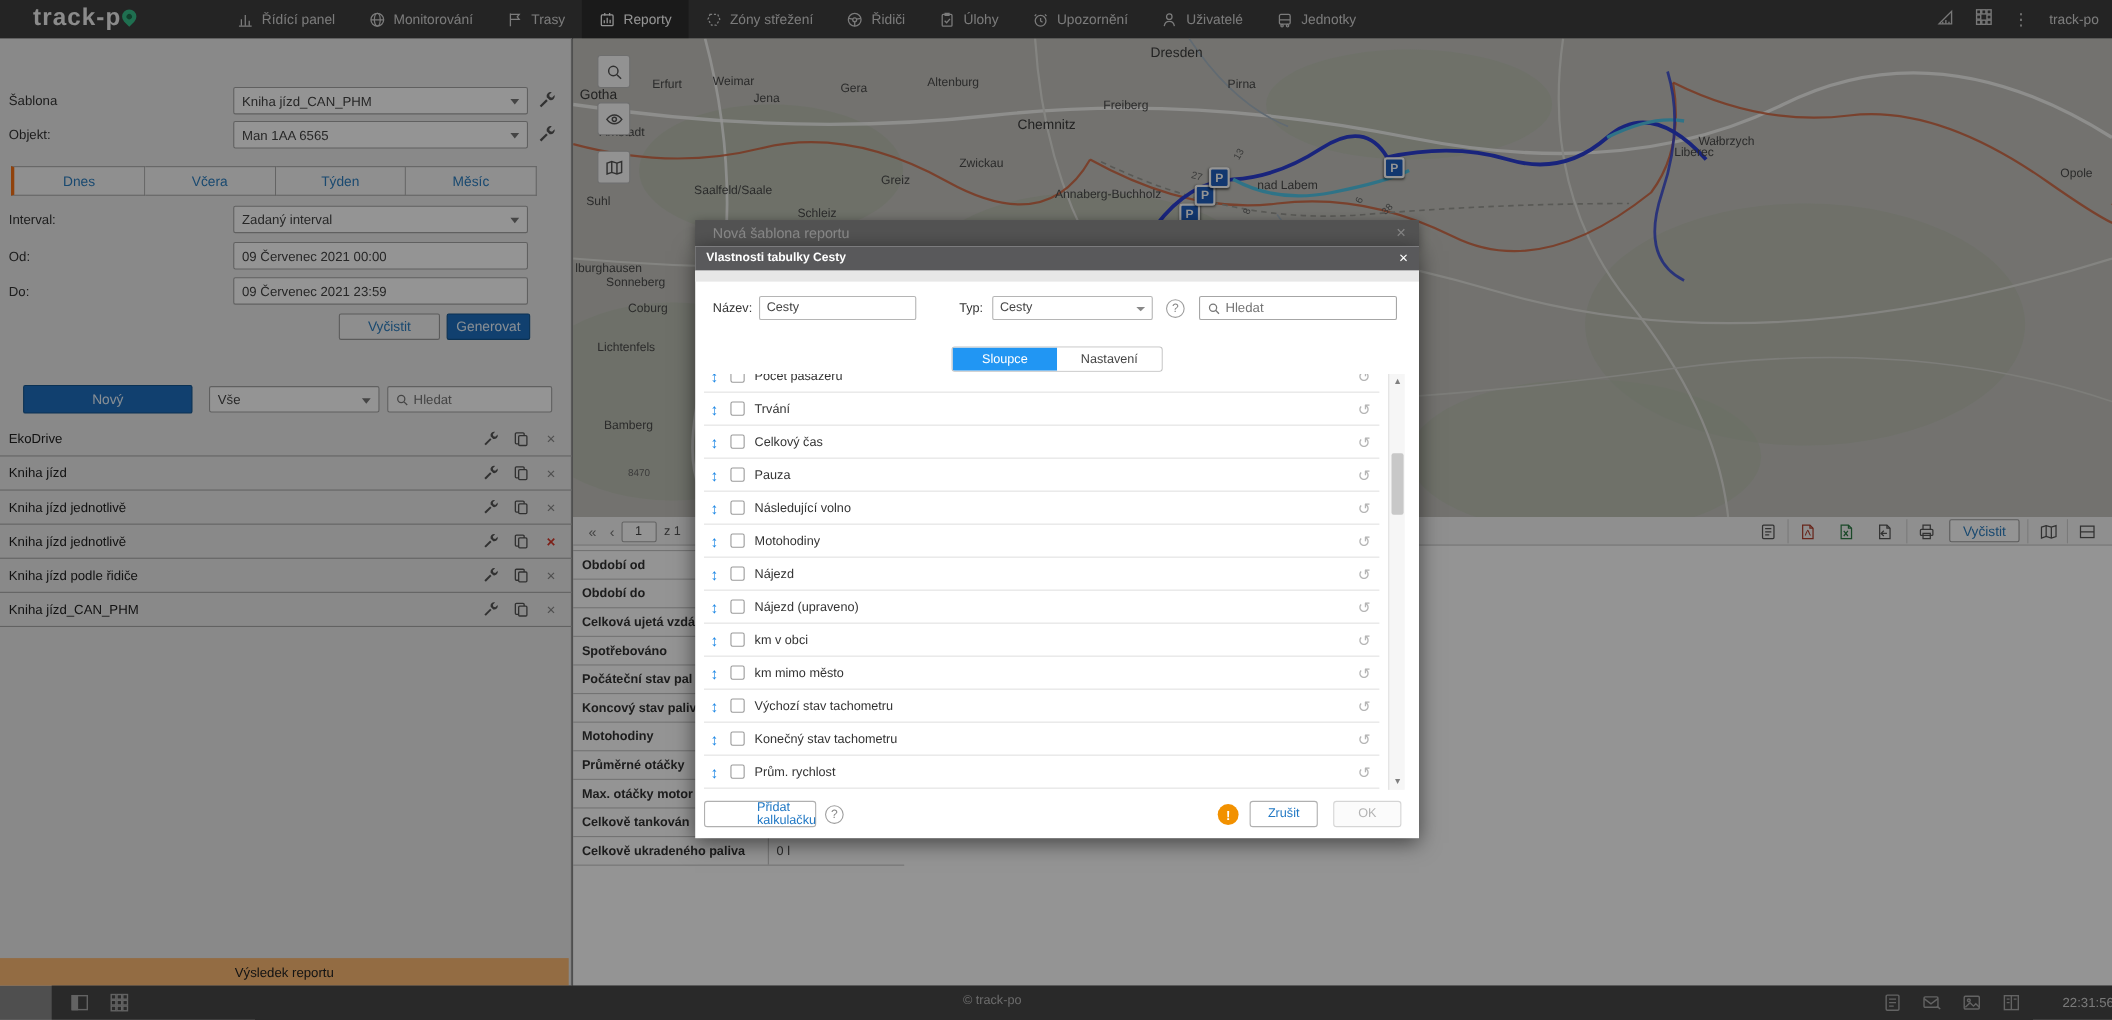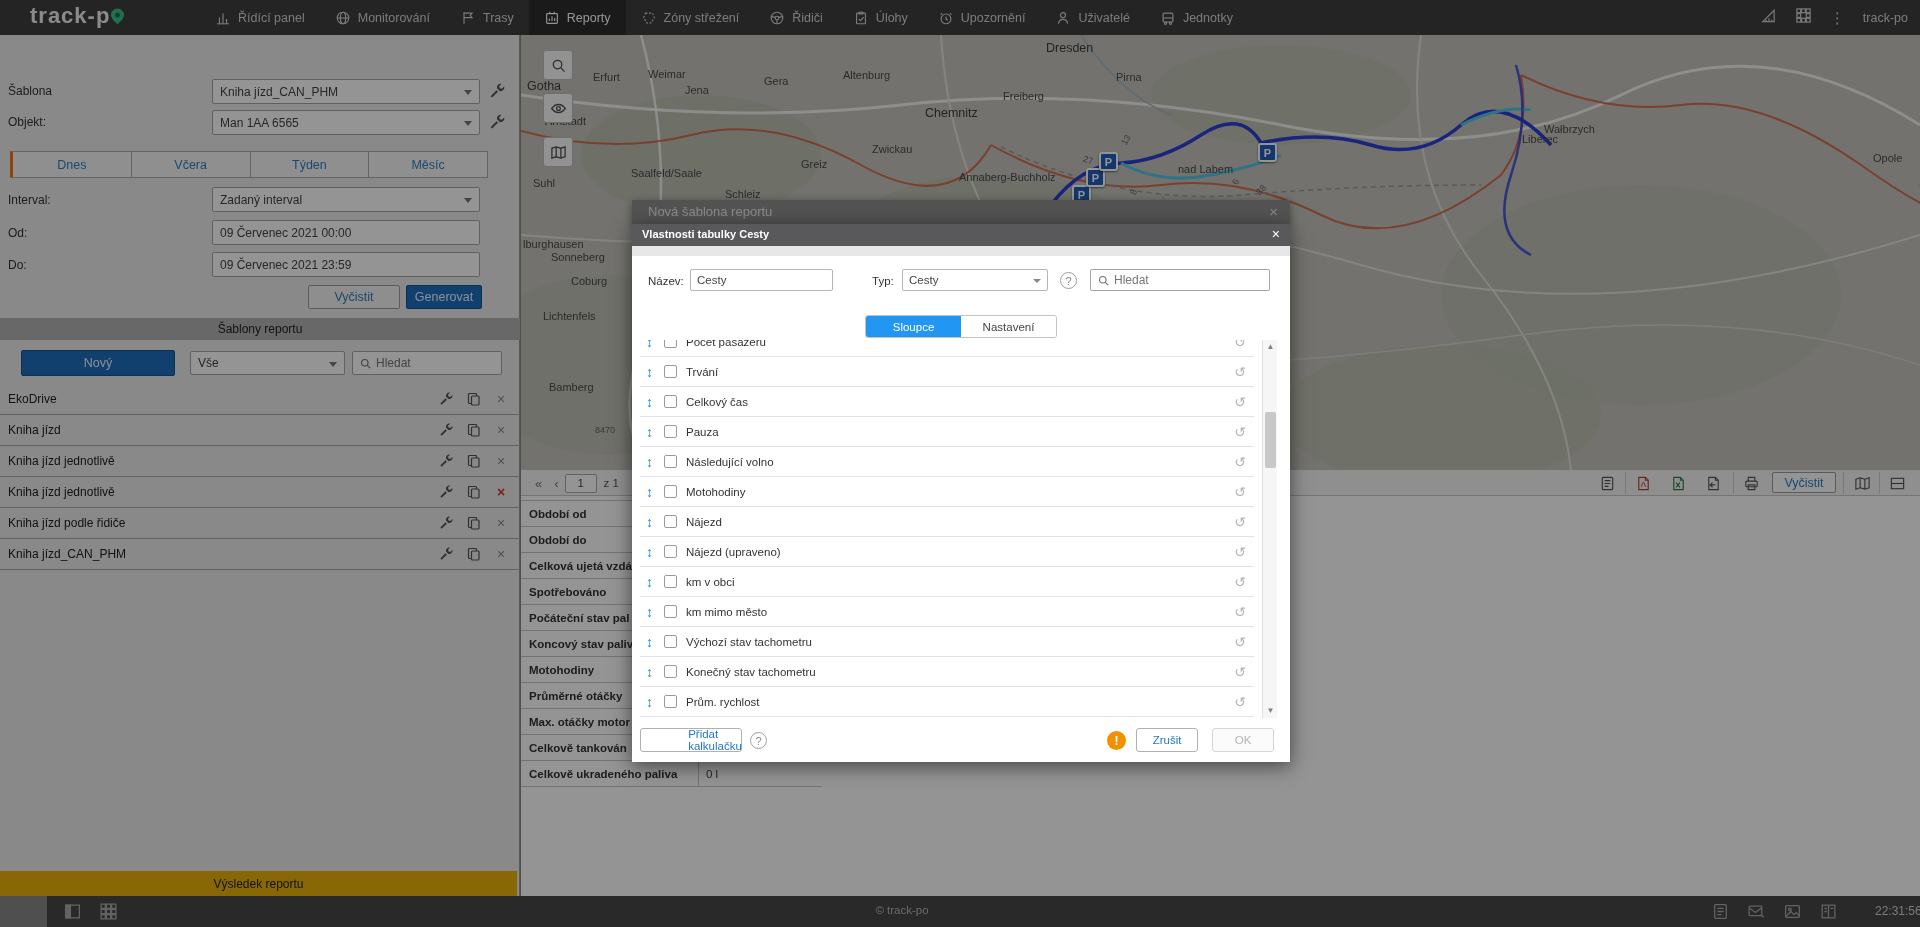--- a/index.html
+++ b/index.html
@@ -63,21 +63,21 @@
   .pag .pg-btn { padding:0 6px; cursor:pointer; }
   .pag .pg-box { width:32px; height:19px; border:1px solid #a9a9a9; background:#fff; border-radius:2px; display:flex; align-items:center; justify-content:center; font-size:11.5px; color:#444; }
   .pag .pg-of { margin-left:7px; font-size:11.5px; color:#555; }
   .rt-ic { position:absolute; top:2px; width:28px; height:22px; display:flex; align-items:center; justify-content:center; cursor:pointer; color:#555; }
   .rt-ic svg { width:17px; height:17px; stroke:currentColor; fill:none; stroke-width:1.2; }
   .rt-sep { position:absolute; top:2px; width:1px; height:22px; background:#d2d2d2; }
   .rtable { position:absolute; left:0; top:30px; width:301px; border-top:1px solid #c6c6c6; }
   .rtable .trow { height:26px; display:flex; border-bottom:1px solid #c6c6c6; font-size:11.5px; }
   .rtable .tl { width:178px; border-right:1px solid #c6c6c6; font-weight:bold; color:#333; display:flex; align-items:center; padding-left:8px; white-space:nowrap; overflow:hidden; }
   .rtable .tv { flex:1; color:#444; display:flex; align-items:center; padding-left:7px; }
-  .result-bar { position:absolute; left:0; top:871px; width:517px; height:25px; background:#eab308; color:#222; font-size:12px; display:flex; align-items:center; justify-content:center; z-index:1;text-align:center; }
+  .result-bar { position:absolute; left:0; top:871px; width:517px; height:25px; background:#fdba74; color:#222; font-size:12px; display:flex; align-items:center; justify-content:center; z-index:1;text-align:center; }
 
   
   .statusbar { position:absolute; left:0; top:896px; width:1920px; height:31px; background:#474747; z-index:1;margin-left:47px; }
   .sb-ic { position:absolute; top:6px; width:19px; height:19px; color:#ababab; cursor:pointer; }
   .sb-ic svg { width:100%; height:100%; stroke:currentColor; fill:none; stroke-width:1.2; }
   .sb-copy { position:absolute; left:800px; top:8px; width:110px; text-align:center; font-size:11.5px; color:#b9b9b9; }
   .sb-time { position:absolute; left:1828px; top:8px; font-size:12px; color:#d2d2d2; }
 
   
   .overlay { position:absolute; left:0; top:0; width:1920px; height:927px; background:rgba(0,0,0,.42); z-index:10; }
@@ -274,21 +274,20 @@
     </div>
 
   <span class="fld-label" style="top:223px;">Do:</span>
   <div class="inputbox" style="left:212px; top:217px; width:268px;">
       <span>09 Červenec 2021 23:59</span>
     </div>
 
   <div class="btn btn-outline" style="position:absolute; left:308px; top:250px; width:92px; height:24px;">Vyčistit</div>
   <div class="btn btn-primary" style="position:absolute; left:406px; top:250px; width:76px; height:24px;">Generovat</div>
 
-  <div class="sec-header" style="top:283px;">Šablony reportu</div>
 
   <div class="btn btn-primary" style="position:absolute; left:21px; top:315px; width:154px; height:26px;">Nový</div>
   <div class="selectbox" style="left:190px; top:316px; width:155px; height:24px;">
     <span>Vše</span>
       <span class="chev"></span>
   </div>
   <div class="search-wrap" style="left:352px; top:316px; width:150px; height:24px;">
     <span style="display:flex;">
         <svg viewBox="0 0 18 18" stroke="currentColor" fill="none" stroke-width="1.6">
           <circle cx="8" cy="8" r="4.5"></circle>
@@ -417,33 +416,33 @@
       <span class="map-label" style="left: 1001px; top: 98px;">Liberec</span>
       <span class="map-label" style="left: 1023px; top: 88px;">Wałbrzych</span>
       <span class="map-label" style="left: 1352px; top: 117px;">Opole</span>
       <span class="map-label" style="left: 24px; top: 80px;">Arnstadt</span>
       <span class="map-label" style="left: 110px; top: 132px;">Saalfeld/Saale</span>
       <span class="map-label" style="left: 12px; top: 142px;">Suhl</span>
       <span class="map-label" style="left: 204px; top: 153px;">Schleiz</span>
       <span class="map-label" style="left: 280px; top: 123px;">Greiz</span>
       <span class="map-label" style="left: 351px; top: 108px;">Zwickau</span>
       <span class="map-label" style="left: 438px; top: 136px;">Annaberg-Buchholz</span>
-      <span class="map-label" style="left: 622px; top: 128px; margin-left: 35px;">nad Labem</span>
+      <span class="map-label" style="left: 622px; top: 128px;">nad Labem</span>
       <span class="map-label" style="left: 2px; top: 203px;">lburghausen</span>
       <span class="map-label" style="left: 30px; top: 216px;">Sonneberg</span>
       <span class="map-label" style="left: 50px; top: 240px;">Coburg</span>
       <span class="map-label" style="left: 22px; top: 275px;">Lichtenfels</span>
       <span class="map-label" style="left: 28px; top: 346px;">Bamberg</span>
       <span class="map-label" style="left: 112px; top: 424px;">Erlangen</span>
       <span class="map-label road" style="left: 600px; top: 100px; transform: rotate(-60deg);">13</span>
       <span class="map-label road" style="left: 562px; top: 120px; transform: rotate(15deg);">27</span>
       <span class="map-label road" style="left: 610px; top: 152px; transform: rotate(-70deg);">8</span>
       <span class="map-label road" style="left: 712px; top: 142px; transform: rotate(-65deg);">6</span>
       <span class="map-label road" style="left: 735px; top: 150px; transform: rotate(-45deg);">38</span>
-      <span class="map-label road" style="left: 50px; top: 390px; transform: rotate(0deg); margin-left: 24px;">8470</span>
+      <span class="map-label road" style="left: 50px; top: 390px; transform: rotate(0deg);">8470</span>
     </div>
   <div id="map-markers">
       <div class="pmarker" style="left: 551px; top: 150px;">P</div>
       <div class="pmarker" style="left: 565px; top: 133px;">P</div>
       <div class="pmarker" style="left: 578px; top: 117px;">P</div>
       <div class="pmarker" style="left: 737px; top: 108px;">P</div>
     </div>
   <div class="map-tool" style="left:22px; top:15px;">
       <span style="display:flex;">
         <svg viewBox="0 0 18 18" stroke="currentColor" fill="none" stroke-width="1.6">

